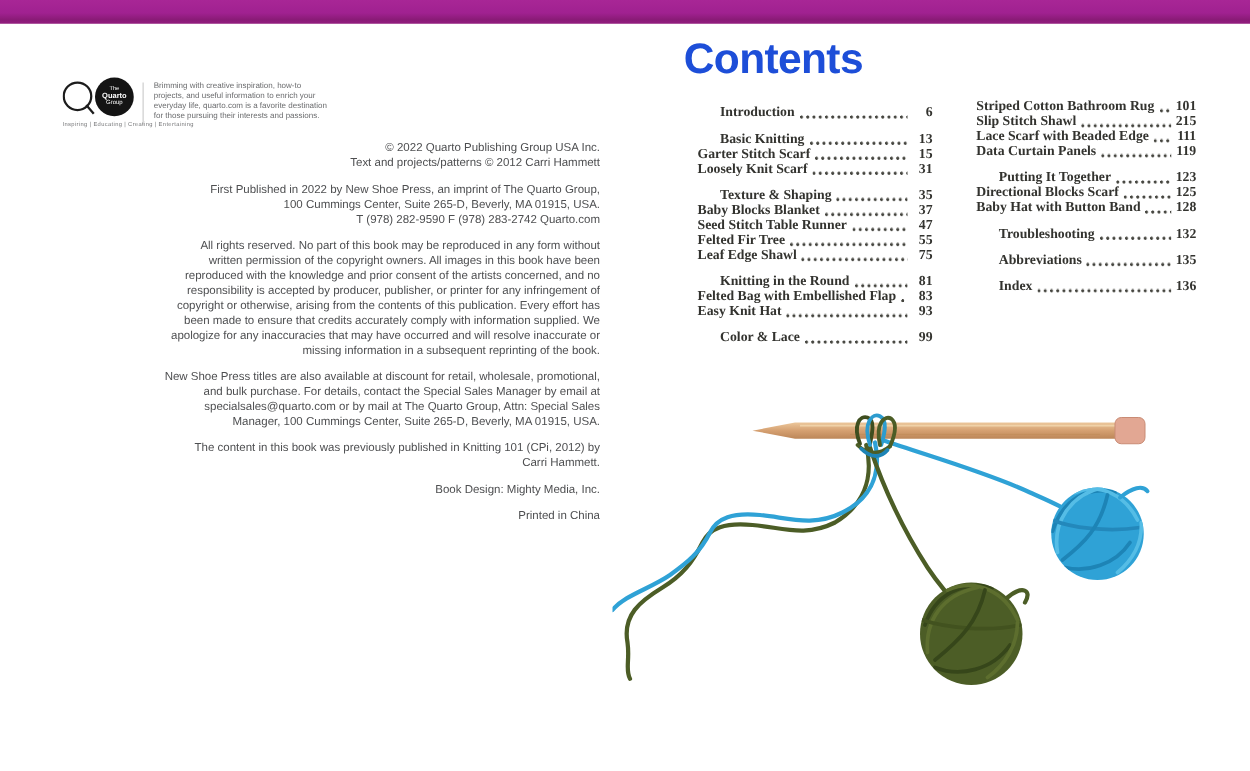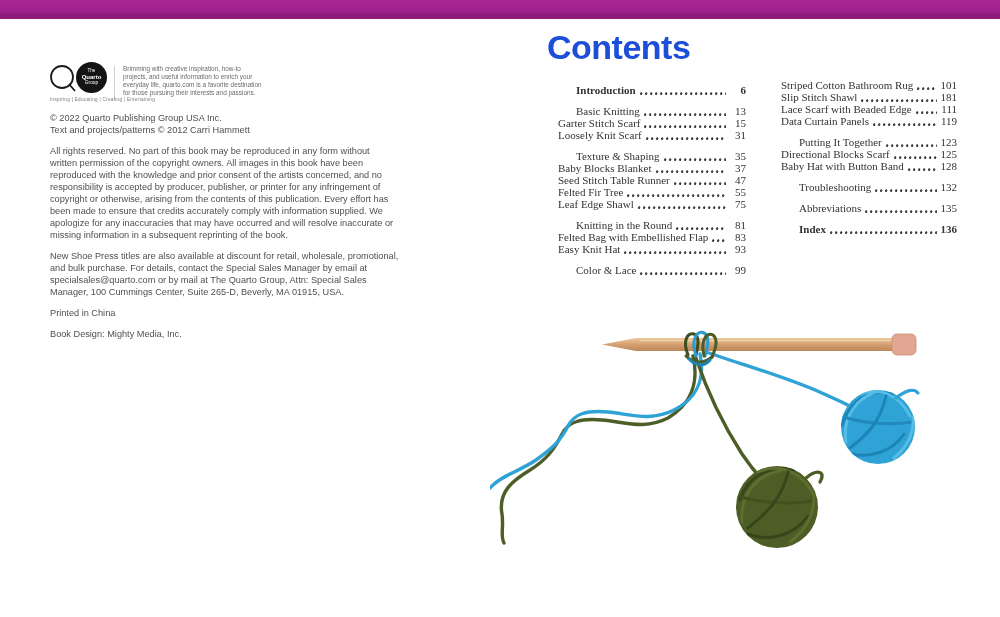--- a/index.html
+++ b/index.html
@@ -16,29 +16,29 @@
          background:#141414;color:#ffffff;display:flex;flex-direction:column;
          align-items:center;justify-content:center;line-height:1.05;}
   .badge .b1{font-size:4.5px;}
   .badge .b2{font-size:6px;font-weight:bold;}
   .badge .b3{font-size:4.8px;}
   .logo-divider{position:absolute;left:64px;top:4px;width:1px;height:34px;background:#cfcfcf;}
   .blurb{position:absolute;left:73px;top:3px;width:130px;margin:0;font-size:6.4px;
          line-height:8px;color:#6a6b6d;white-space:pre;}
   .logo-tagline{position:absolute;left:0;top:35px;font-size:4.6px;letter-spacing:.3px;color:#77787a;}
   .copy-wrap{position:absolute;left:0;top:50px;width:430px;}
-  .copy-wrap p{margin:0 0 9px 0;font-size:9.2px;line-height:12px;white-space:pre;color:#4e4f51;}
+  .copy-wrap p{margin:0 0 9px 0;font-size:9.2px;line-height:12px;white-space:pre;color:#4e4f51;text-align:right;}
   
   .contents-title{position:absolute;left:547px;top:28px;margin:0;font-size:34px;font-weight:bold;
                   letter-spacing:-.5px;color:#1d4ed8;font-family:"Liberation Sans",sans-serif;}
   .toc-col{position:absolute;font-family:"Liberation Serif","DejaVu Serif",serif;
            font-size:11px;color:#33332f;}
   .toc-left{left:548px;top:84px;width:198px;}
   .toc-right{left:771px;top:79px;width:186px;}
-  .toc-row{display:flex;align-items:baseline;line-height:12px;}
+  .toc-row{display:flex;align-items:baseline;line-height:12px;font-weight:bold;}
   .toc-row.lv0{margin-top:9px;margin-left:28px;}
   .toc-col .toc-row:first-of-type{margin-top:0;}
   .toc-row.lv1 .toc-label{padding-left:10px;}
   .toc-row.bold{font-weight:bold;}
   .toc-label{white-space:nowrap;}
   .leader{flex:1 1 auto;align-self:flex-end;height:3px;margin:0 2px 1px 4px;
           background-image:radial-gradient(circle at 1.2px 1.6px,#45453f 1.05px,rgba(0,0,0,0) 1.45px);
           background-size:5px 3px;background-repeat:repeat-x;}
   .toc-page{min-width:18px;text-align:right;white-space:nowrap;}
   
@@ -66,34 +66,39 @@
       <p class="blurb">Brimming with creative inspiration, how-to
 projects, and useful information to enrich your
 everyday life, quarto.com is a favorite destination
 for those pursuing their interests and passions.</p>
       <div class="logo-tagline">Inspiring | Educating | Creating | Entertaining</div>
     </div>
     <div class="copy-wrap">
 
     <p class="copy">© 2022 Quarto Publishing Group USA Inc.
 Text and projects/patterns © 2012 Carri Hammett</p>
+        <p class="copy">First Published in 2022 by New Shoe Press, an imprint of The Quarto Group,
+100 Cummings Center, Suite 265-D, Beverly, MA 01915, USA.
+T (978) 282-9590 F (978) 283-2742 Quarto.com</p>
         <p class="copy">All rights reserved. No part of this book may be reproduced in any form without
 written permission of the copyright owners. All images in this book have been
 reproduced with the knowledge and prior consent of the artists concerned, and no
 responsibility is accepted by producer, publisher, or printer for any infringement of
 copyright or otherwise, arising from the contents of this publication. Every effort has
 been made to ensure that credits accurately comply with information supplied. We
 apologize for any inaccuracies that may have occurred and will resolve inaccurate or
 missing information in a subsequent reprinting of the book.</p>
         <p class="copy">New Shoe Press titles are also available at discount for retail, wholesale, promotional,
 and bulk purchase. For details, contact the Special Sales Manager by email at
 specialsales@quarto.com or by mail at The Quarto Group, Attn: Special Sales
 Manager, 100 Cummings Center, Suite 265-D, Beverly, MA 01915, USA.</p>
+        <p class="copy">The content in this book was previously published in Knitting 101 (CPi, 2012) by
+Carri Hammett.</p>
+        <p class="copy">Book Design: Mighty Media, Inc.</p>
         <p class="copy">Printed in China</p>
-        <p class="copy">Book Design: Mighty Media, Inc.</p>
       </div>
   </div>
 
   <h1 class="contents-title">Contents</h1>
 
   <div class="toc-col toc-left">
 
       <div class="toc-row lv0 bold">
         <span class="toc-label">Introduction</span>
         <span class="leader"></span>
@@ -177,21 +182,21 @@
 
       <div class="toc-row lv1">
         <span class="toc-label">Striped Cotton Bathroom Rug</span>
         <span class="leader"></span>
         <span class="toc-page">101</span>
       </div>
 
       <div class="toc-row lv1">
         <span class="toc-label">Slip Stitch Shawl</span>
         <span class="leader"></span>
-        <span class="toc-page">181</span>
+        <span class="toc-page">215</span>
       </div>
 
       <div class="toc-row lv1">
         <span class="toc-label">Lace Scarf with Beaded Edge</span>
         <span class="leader"></span>
         <span class="toc-page">111</span>
       </div>
 
       <div class="toc-row lv1">
         <span class="toc-label">Data Curtain Panels</span>

